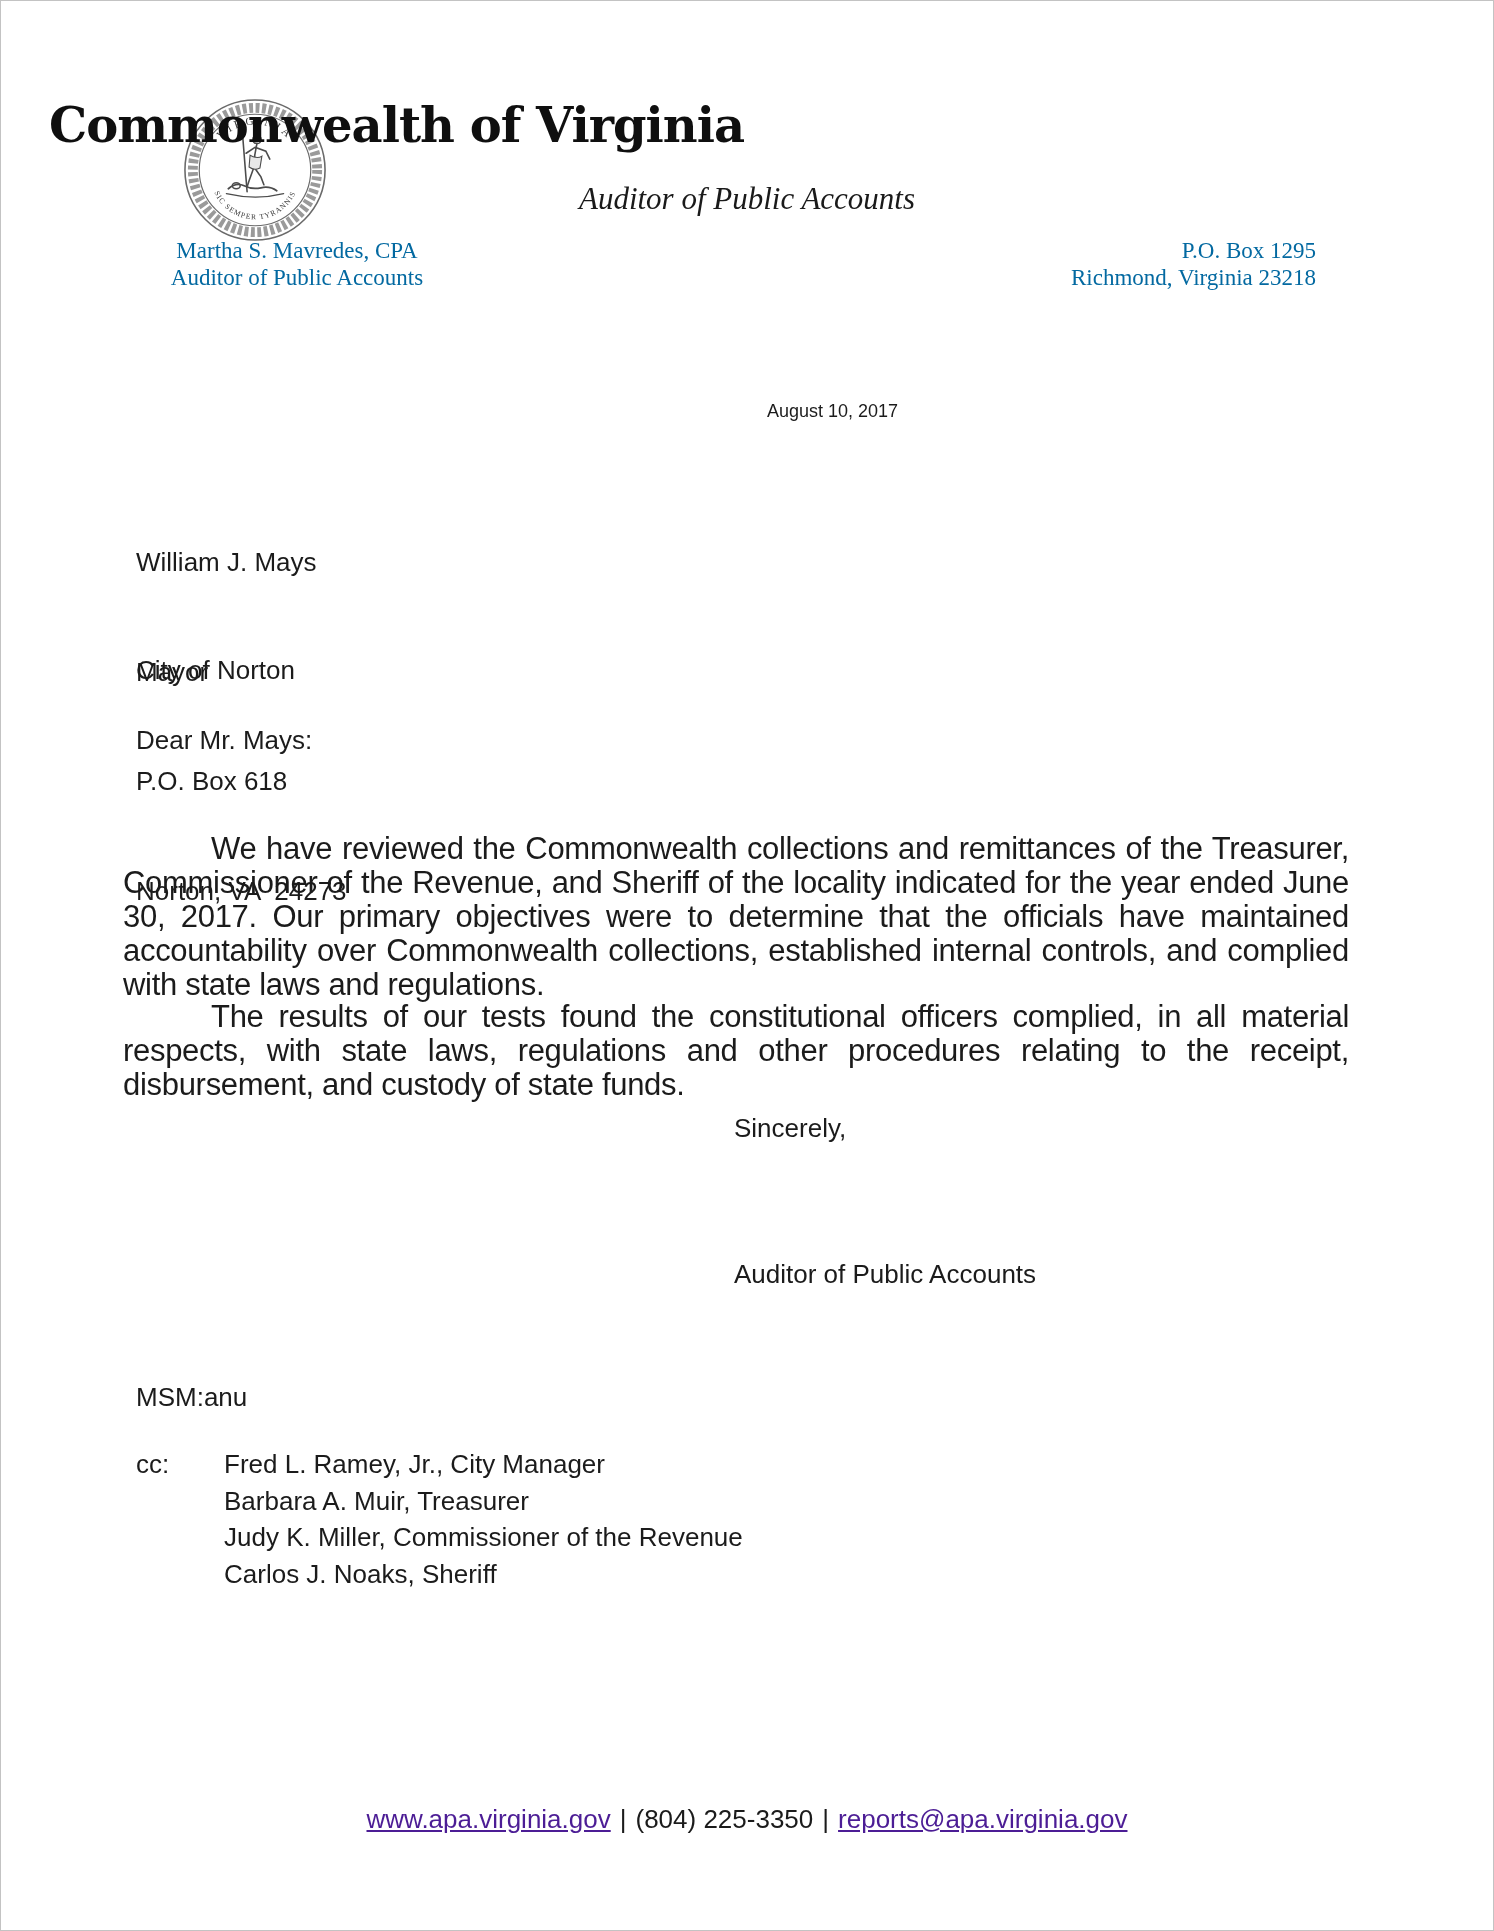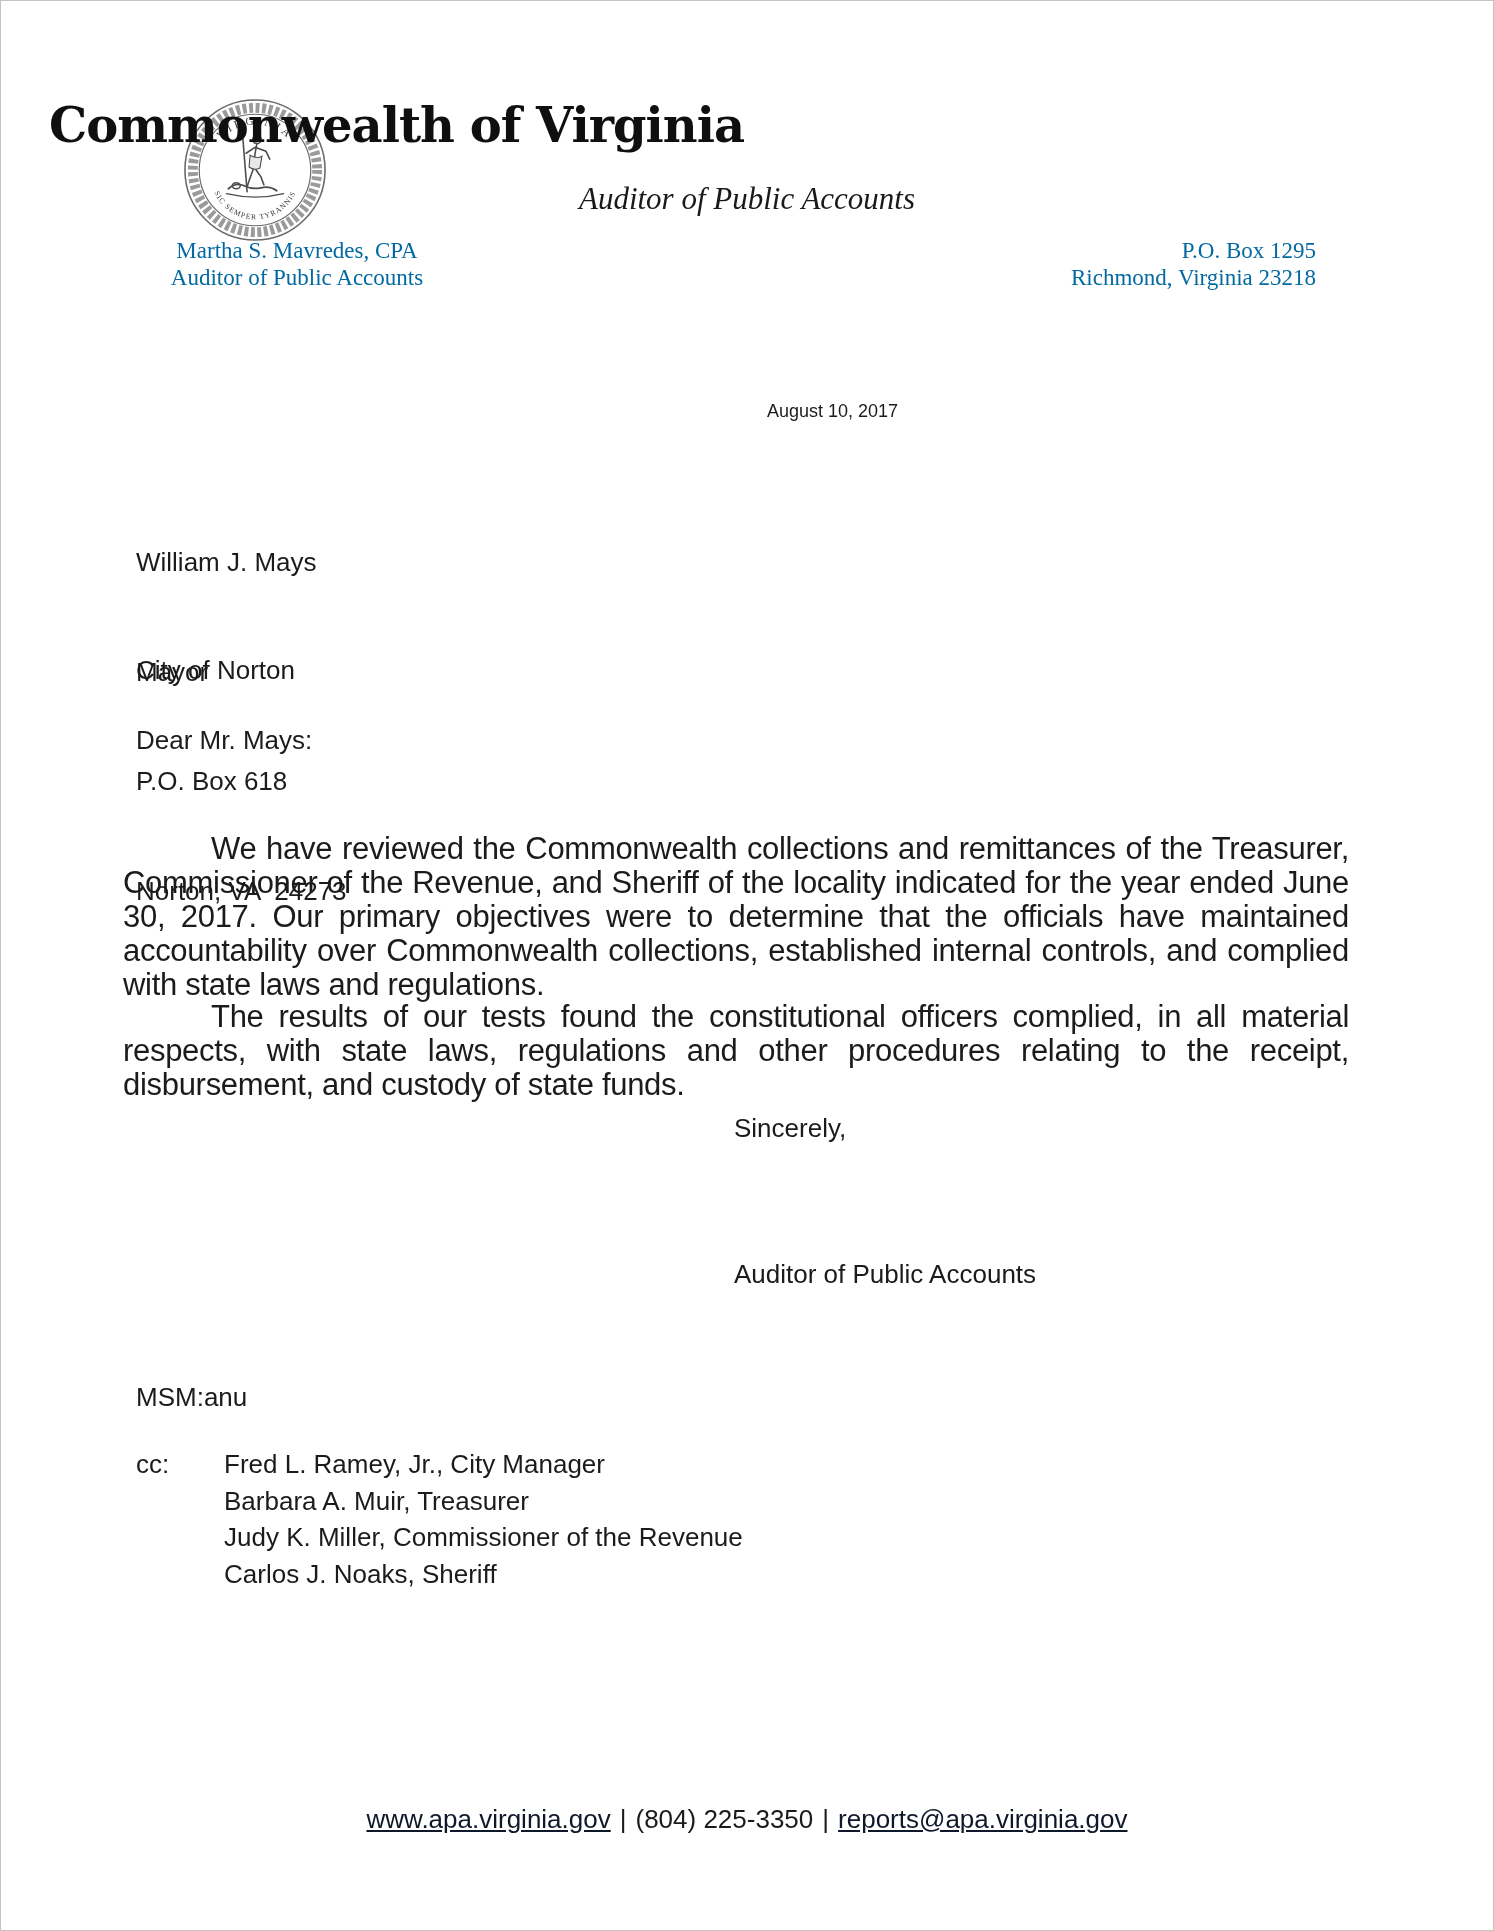--- a/index.html
+++ b/index.html
@@ -82,21 +82,21 @@
   .cc-name { white-space: pre-wrap; }
 
   
   .footer {
     left: 0; right: 0; top: 1803px;
     text-align: center;
     font-size: 26px;
     color: #1b1b1b;
   }
   .footer a, .footer .link {
-    color: #0f172a;
+    color: #4c1d95;
     text-decoration: underline;
     cursor: pointer;
   }
   .footer .sep { padding: 0 9px; color: #1b1b1b; }
 
   .seal-svg text {
     font-family: "Liberation Serif", serif;
     fill: #3a3a3a;
   }
 </style>

